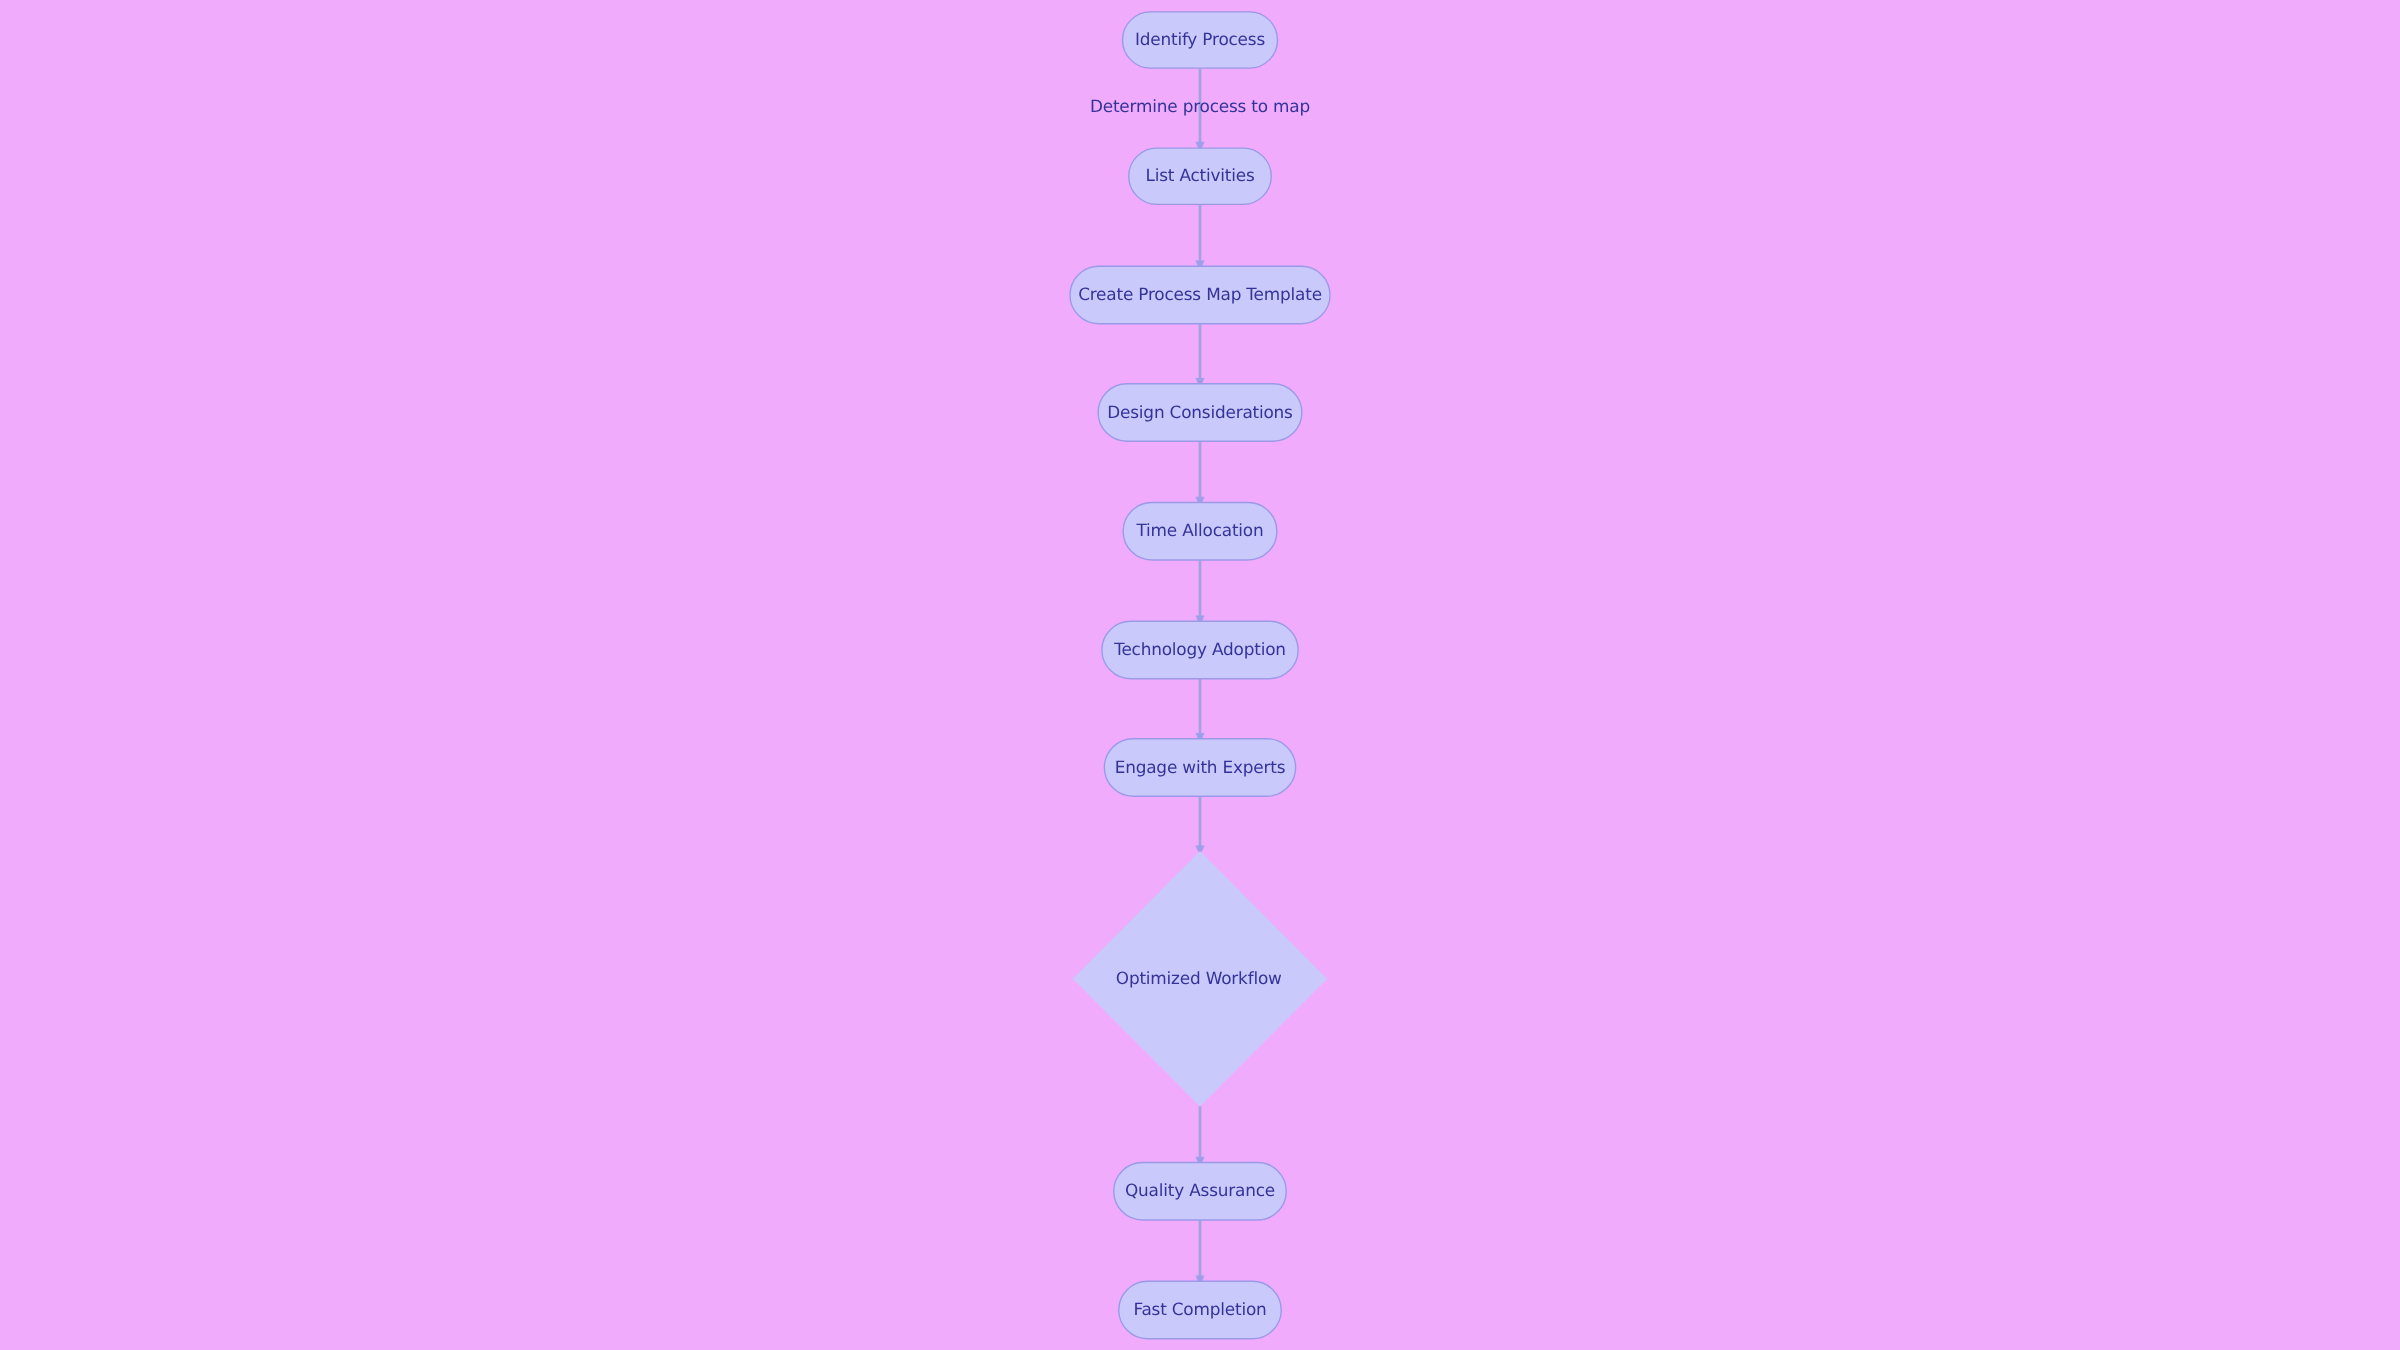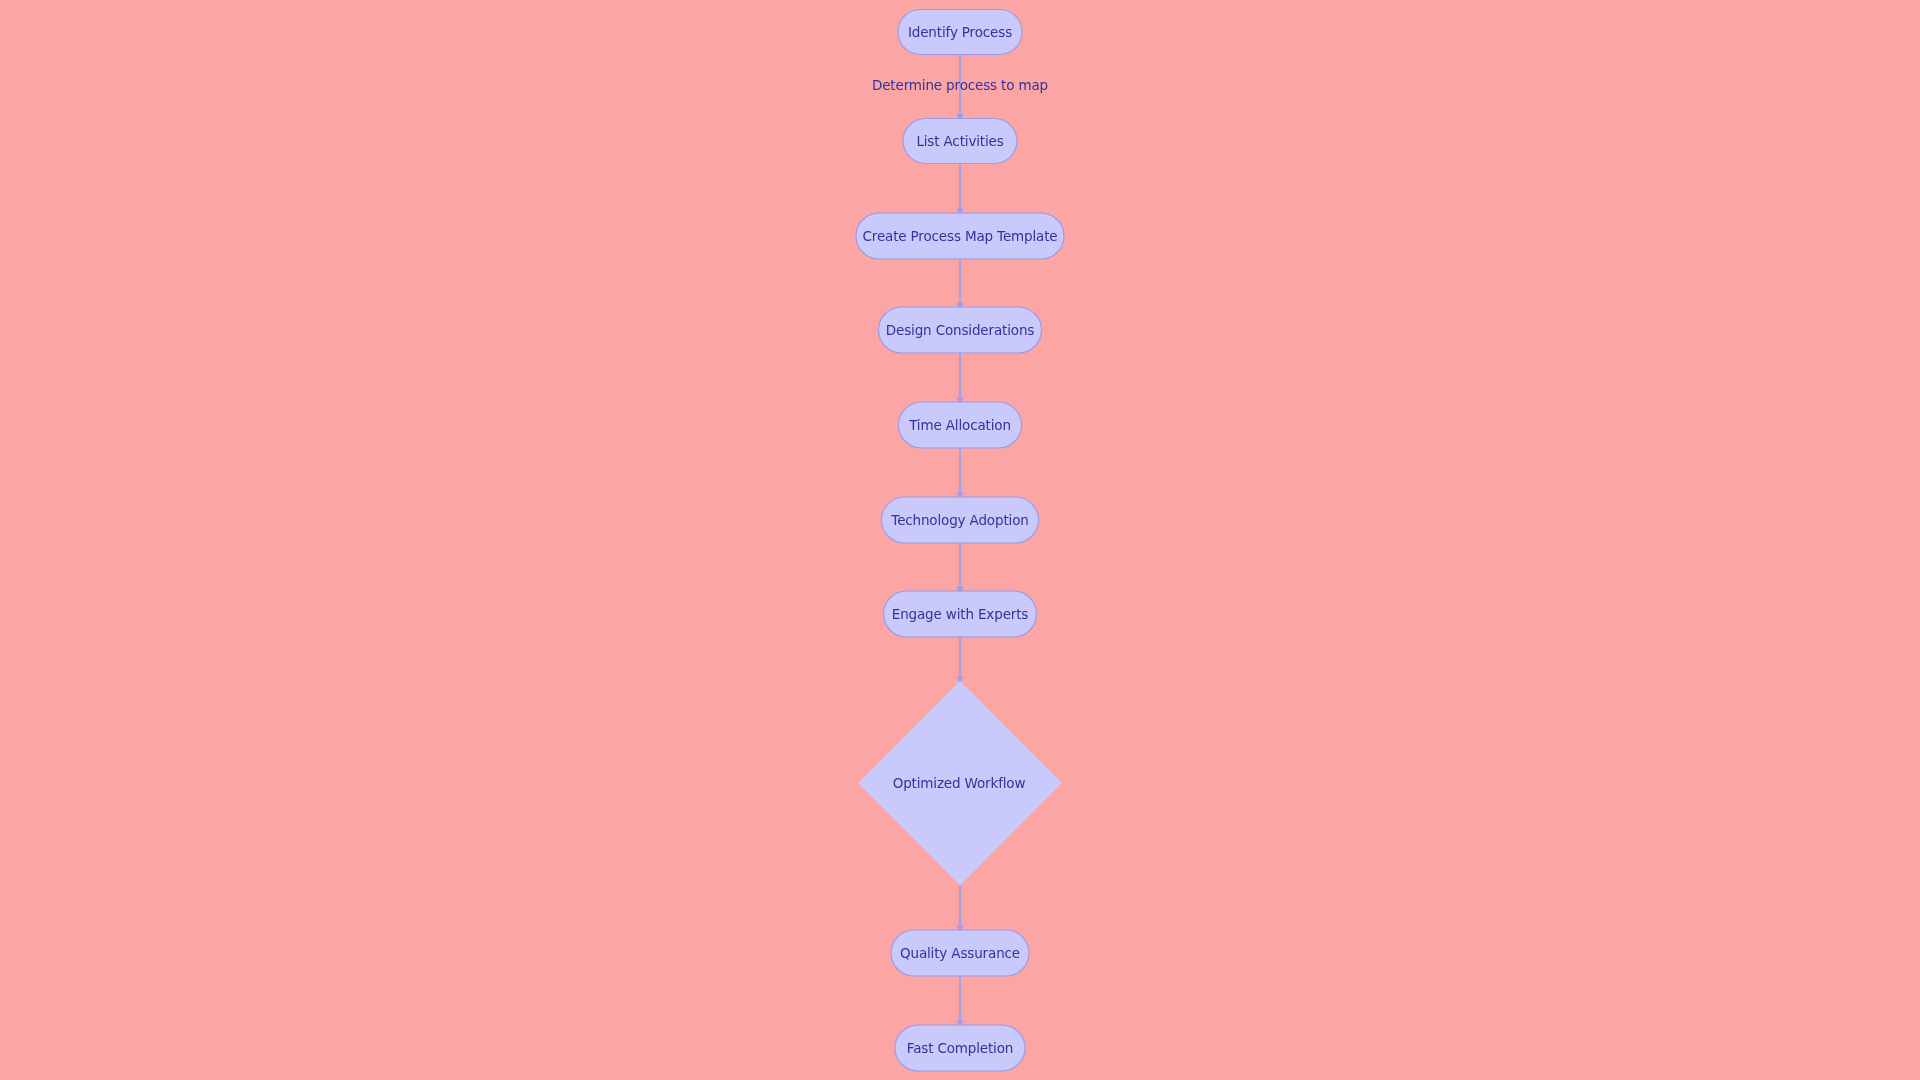--- a/index.html
+++ b/index.html
@@ -46,21 +46,21 @@
     font-family: "DejaVu Sans", "Liberation Sans", sans-serif;
     font-size: 13.5px;
     text-anchor: middle;
     dominant-baseline: middle;
     letter-spacing: -0.15px;
   }
 </style>
 </head>
 <body>
 
-<div id="flowchart-canvas" style="background: #fca5a5;">
+<div id="flowchart-canvas" style="background: #f0abfc;">
   <svg id="flow-svg" viewBox="0 0 1920 1080" xmlns="http://www.w3.org/2000/svg">
     <defs>
       <marker id="arrowhead" markerWidth="9" markerHeight="9" refX="5.2" refY="4.2" orient="auto" markerUnits="userSpaceOnUse">
         <path d="M0.6,0.6 L9,4.2 L0.6,7.8 Z" fill="#9e9eea"></path>
       </marker>
     </defs>
     <g id="edges-layer">
         <path d="M 960 55 L 960 118" class="edge-line" stroke="#a3a3e0" marker-end="url(#arrowhead)"></path>
         <path d="M 960 164 L 960 213" class="edge-line" stroke="#a3a3e0" marker-end="url(#arrowhead)"></path>
         <path d="M 960 259 L 960 307" class="edge-line" stroke="#a3a3e0" marker-end="url(#arrowhead)"></path>

